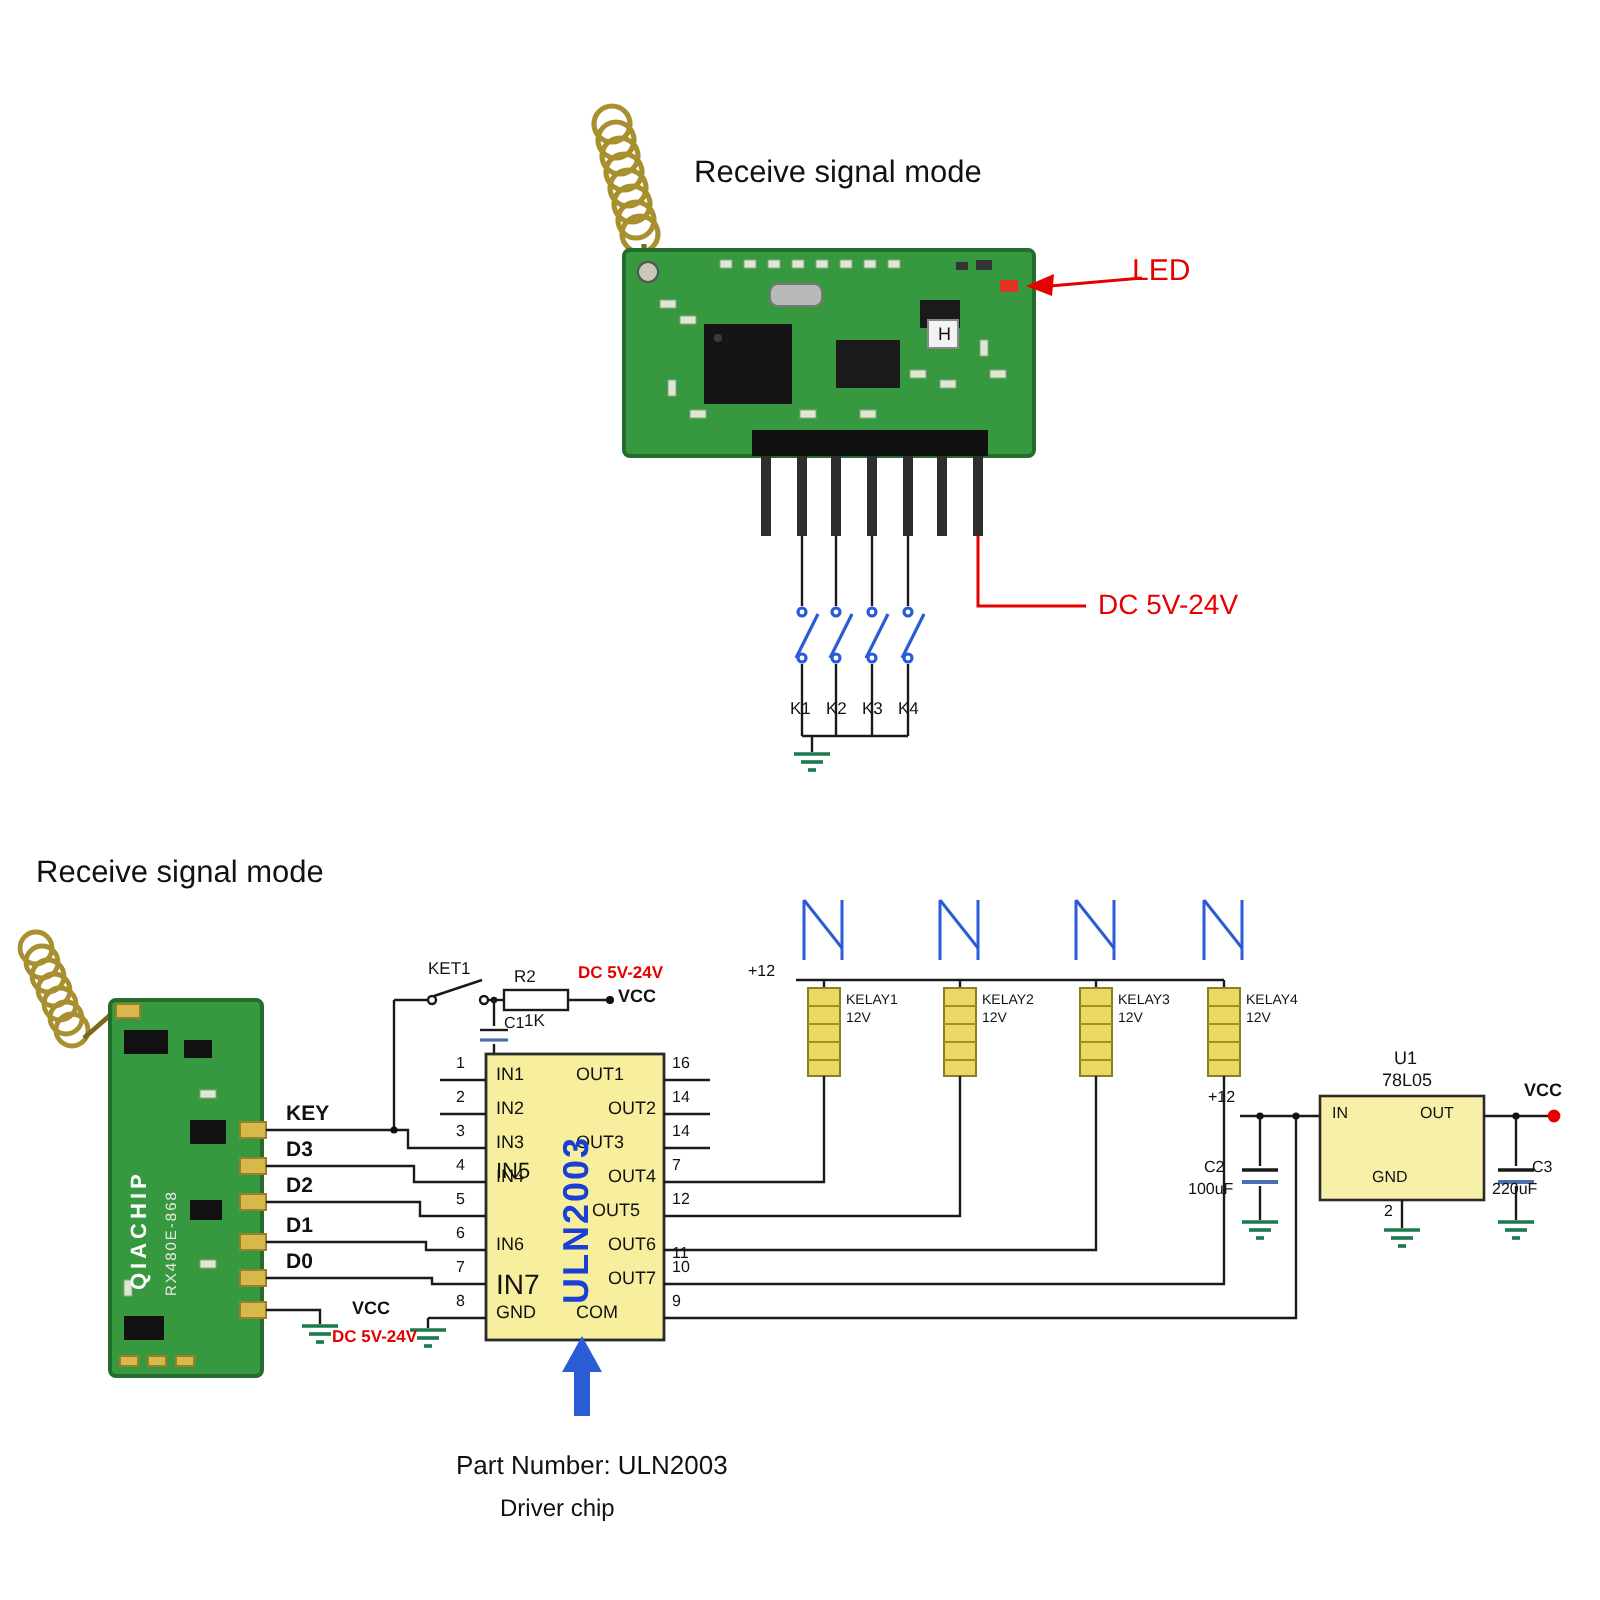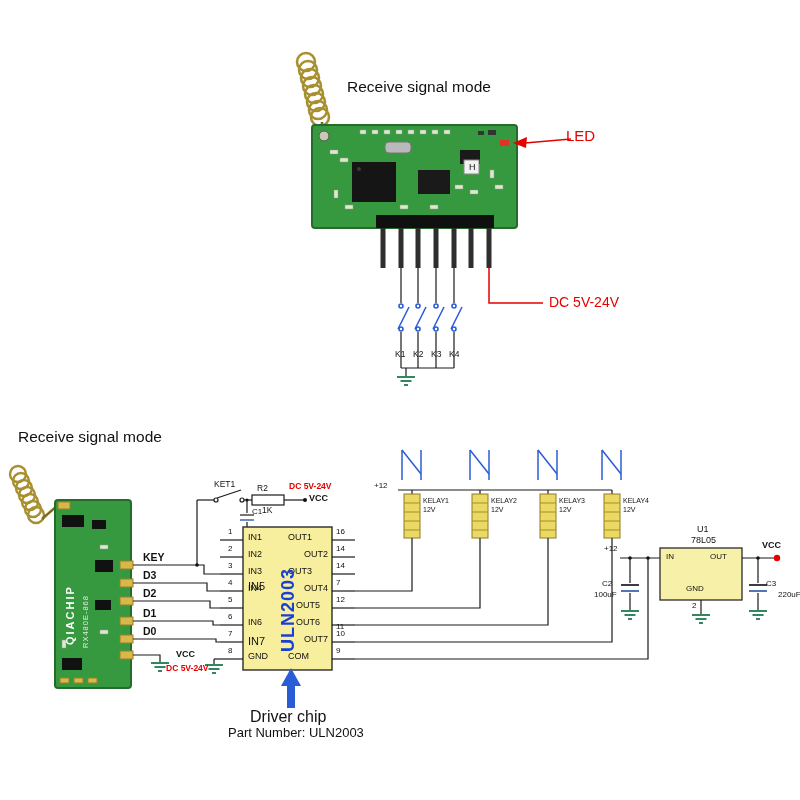--- a/index.html
+++ b/index.html
@@ -328,29 +328,29 @@
 <div class="t" style="left:228px;top:613px;font-size:8px">6</div>
 <div class="t" style="left:228px;top:630px;font-size:8px">7</div>
 <div class="t" style="left:228px;top:647px;font-size:8px">8</div>
 
 <div class="t" style="left:248px;top:533px;font-size:9px">IN1</div>
 <div class="t" style="left:248px;top:550px;font-size:9px">IN2</div>
 <div class="t" style="left:248px;top:567px;font-size:9px">IN3</div>
 <div class="t" style="left:248px;top:584px;font-size:9px">IN4</div>
 <div class="t" style="left:248px;top:580px;font-size:11px">IN5</div>
 <div class="t" style="left:248px;top:618px;font-size:9px">IN6</div>
-<div class="t" style="left:248px;top:635px;font-size:11px">IN7</div>
+<div class="t" style="left:248px;top:635px;font-size:14px">IN7</div>
 <div class="t" style="left:248px;top:652px;font-size:9px">GND</div>
 
 <div class="t" style="left:288px;top:533px;width:40px;text-align:left;font-size:9px">OUT1</div>
 <div class="t" style="left:288px;top:550px;width:40px;text-align:right;font-size:9px">OUT2</div>
 <div class="t" style="left:288px;top:567px;width:40px;text-align:left;font-size:9px">OUT3</div>
 <div class="t" style="left:288px;top:584px;width:40px;text-align:right;font-size:9px">OUT4</div>
 <div class="t" style="left:288px;top:601px;width:40px;text-align:center;font-size:9px">OUT5</div>
-<div class="t" style="left:288px;top:618px;width:40px;text-align:center;font-size:9px">OUT6</div>
+<div class="t" style="left:288px;top:618px;width:40px;text-align:right;font-size:9px">OUT6</div>
 <div class="t" style="left:288px;top:635px;width:40px;text-align:right;font-size:9px">OUT7</div>
 <div class="t" style="left:288px;top:652px;width:40px;font-size:9px">COM</div>
 
 <div class="t" style="left:336px;top:528px;font-size:8px">16</div>
 <div class="t" style="left:336px;top:545px;font-size:8px">14</div>
 <div class="t" style="left:336px;top:562px;font-size:8px">14</div>
 <div class="t" style="left:336px;top:579px;font-size:8px">7</div>
 <div class="t" style="left:336px;top:596px;font-size:8px">12</div>
 <div class="t" style="left:336px;top:623px;font-size:8px">11</div>
 <div class="t" style="left:336px;top:630px;font-size:8px">10</div>
@@ -373,22 +373,22 @@
 <div class="t" style="left:697px;top:525px;font-size:9px">U1</div>
 <div class="t" style="left:691px;top:536px;font-size:9px">78L05</div>
 <div class="t" style="left:666px;top:553px;font-size:8px">IN</div>
 <div class="t" style="left:710px;top:553px;font-size:8px">OUT</div>
 <div class="t" style="left:686px;top:585px;font-size:8px">GND</div>
 <div class="t" style="left:692px;top:602px;font-size:8px">2</div>
 
 <div class="t" style="left:602px;top:580px;font-size:8px">C2</div>
 <div class="t" style="left:594px;top:591px;font-size:8px">100uF</div>
 <div class="t" style="left:766px;top:580px;font-size:8px">C3</div>
-<div class="t" style="left:778px;top:591px;font-size:8px">220uF</div>
+<div class="t" style="left:746px;top:591px;font-size:8px">220uF</div>
 <div class="t b" style="left:762px;top:541px;font-size:9px">VCC</div>
 
 <div class="t b" style="left:176px;top:650px;font-size:9px">VCC</div>
 <div class="t red b" style="left:166px;top:664px;font-size:8.5px">DC 5V-24V</div>
 
-<div class="t" style="left:250px;top:708px;font-size:16px">Driver chip</div>
+<div class="t" style="left:250px;top:748px;font-size:12px">Driver chip</div>
 <div class="t" style="left:228px;top:726px;font-size:13px">Part Number: ULN2003</div>
 
 </div>
 
 </body></html>

